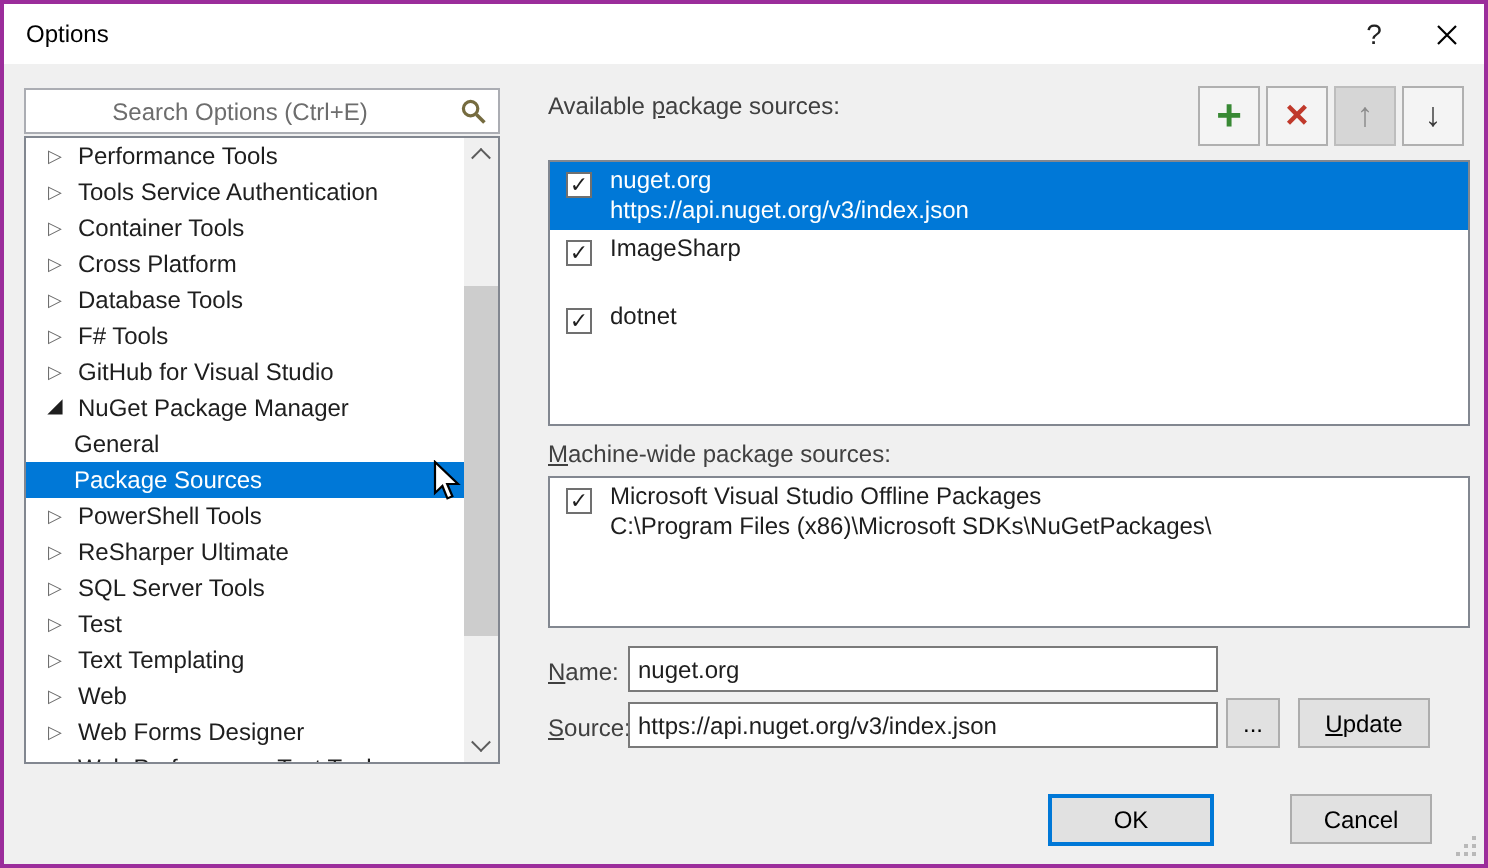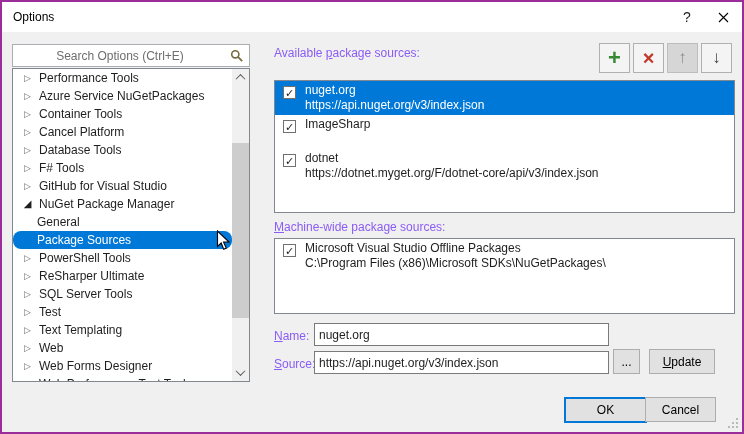--- a/index.html
+++ b/index.html
@@ -21,31 +21,31 @@
   .searchbox input { position:absolute; left:4px; top:2px; width:206px; height:17px; border:none; outline:none; font:12px "Liberation Sans",sans-serif; color:#1e1e1e; background:transparent;text-align:center; }
   .searchbox input::placeholder { color:#6d6d6d; opacity:1; }
   .search-ic { position:absolute; right:5px; top:4px; }
   
   .tree { position:absolute; left:10px; top:66px; width:238px; height:314px; background:#fff; border:1px solid #828790; }
   .tree-inner { position:absolute; top:0; left:0; right:17px; bottom:0; overflow:hidden; }
   .tree-row { position:relative; height:18px; line-height:18px; padding-left:26px; white-space:nowrap; }
   .tree-row .arrow { position:absolute; left:7px; top:0; width:15px; text-align:center; font-size:9px; color:#6a6a6a; }
   .tree-row.expanded .arrow { color:#1e1e1e; font-size:10px; }
   .tree-row.child { padding-left:24px; }
-  .tree-row.selected { background:#0078d7; color:#fff;border-radius:8px; }
+  .tree-row.selected { background:#0078d7; color:#fff; }
   
   .vscroll { position:absolute; top:0; right:0; bottom:0; width:17px; background:#f0f0f0; }
   .vs-btn { position:absolute; left:0; width:17px; height:17px; display:flex; align-items:center; justify-content:center; }
   .vs-btn.up { top:0; } .vs-btn.down { bottom:0; }
   .chev { width:7px; height:7px; border-left:1.5px solid #5c5c5c; border-top:1.5px solid #5c5c5c; }
   .chev.up { transform:rotate(45deg) translate(1px,1px); }
   .chev.down { transform:rotate(225deg) translate(1px,1px); }
   .vs-thumb { position:absolute; left:0; width:17px; top:74px; height:175px; background:#cdcdcd; }
   
-  .panel-label { position:absolute; color:#8b5cf6; }
+  .panel-label { position:absolute; color:#404040; }
   .mn { text-decoration:underline; }
   #available-label { left:272px; top:44px; }
   #machine-label { left:272px; top:218px; }
   .icon-btn { position:absolute; top:41px; width:31px; height:30px; border:1px solid #b0b0b0; background:#f4f4f4; display:flex; align-items:center; justify-content:center; padding:0; }
   #add-btn { left:597px; } #remove-btn { left:631px; } #up-btn { left:665px; background:#d6d6d6; border-color:#bdbdbd; } #down-btn { left:699px; }
   #add-btn .glyph { color:#388934; font-size:22px; font-weight:bold; line-height:20px; }
   #remove-btn .glyph { color:#c0392b; font-size:20px; font-weight:bold; line-height:20px; }
   #up-btn .glyph { color:#8b8b8b; font-size:17px; font-weight:bold; }
   #down-btn .glyph { color:#3b3b3b; font-size:17px; font-weight:bold; }
   .listbox { position:absolute; background:#fff; border:1px solid #828790; overflow:hidden; }
@@ -57,21 +57,21 @@
   .src-item.selected { background:#0078d7; color:#fff; }
   
   #name-label { left:272px; top:327px; }
   #source-label { left:272px; top:355px; }
   .textbox { position:absolute; height:23px; border:1px solid #7a7a7a; background:#fff; font:12px "Liberation Sans",sans-serif; color:#1e1e1e; padding:0 4px; }
   #name-input { left:312px; top:321px; width:295px; }
   #source-input { left:312px; top:349px; width:295px; }
   .btn { position:absolute; background:#e1e1e1; border:1px solid #adadad; font:12px "Liberation Sans",sans-serif; color:#000; display:flex; align-items:center; justify-content:center; padding:0; }
   #browse-btn { left:611px; top:347px; width:27px; height:25px; }
   #update-btn { left:647px; top:347px; width:66px; height:25px;text-align:center; }
-  #ok-btn { left:562px; top:395px; width:83px; height:26px; border:2px solid #0078d7; }
+  #ok-btn { left:522px; top:395px; width:83px; height:26px; border:2px solid #0078d7; }
   #cancel-btn { left:643px; top:395px; width:71px; height:25px; }
   
   .grip { position:absolute; right:3px; bottom:3px; }
   .cursor { position:absolute; left:214px; top:228px; z-index:10; pointer-events:none; }
 </style>
 </head>
 <body>
 
 <div class="window">
 
@@ -96,29 +96,29 @@
   </div>
 
   <div class="tree">
     <div class="tree-inner">
         <div class="tree-row collapsed">
       <span class="arrow">▷</span>
       <span>Performance Tools</span>
     </div>
         <div class="tree-row collapsed">
       <span class="arrow">▷</span>
-      <span>Azure Service NuGetPackages</span>
+      <span>Tools Service Authentication</span>
     </div>
         <div class="tree-row collapsed">
       <span class="arrow">▷</span>
       <span>Container Tools</span>
     </div>
         <div class="tree-row collapsed">
       <span class="arrow">▷</span>
-      <span>Cancel Platform</span>
+      <span>Cross Platform</span>
     </div>
         <div class="tree-row collapsed">
       <span class="arrow">▷</span>
       <span>Database Tools</span>
     </div>
         <div class="tree-row collapsed">
       <span class="arrow">▷</span>
       <span>F# Tools</span>
     </div>
         <div class="tree-row collapsed">
@@ -202,21 +202,20 @@
       <div class="name">nuget.org</div>
       <div class="url">https://api.nuget.org/v3/index.json</div>
     </div>
       <div class="src-item">
       <span class="check">✓</span>
       <div class="name">ImageSharp</div>
     </div>
       <div class="src-item">
       <span class="check">✓</span>
       <div class="name">dotnet</div>
-      <div class="url">https://dotnet.myget.org/F/dotnet-core/api/v3/index.json</div>
     </div>
     </div>
 
   <div class="panel-label" id="machine-label"><span></span><span class="mn">M</span><span>achine-wide package sources:</span></div>
 
   <div class="listbox" id="machine-list">
       <div class="src-item">
       <span class="check">✓</span>
       <div class="name">Microsoft Visual Studio Offline Packages</div>
       <div class="url">C:\Program Files (x86)\Microsoft SDKs\NuGetPackages\</div>

